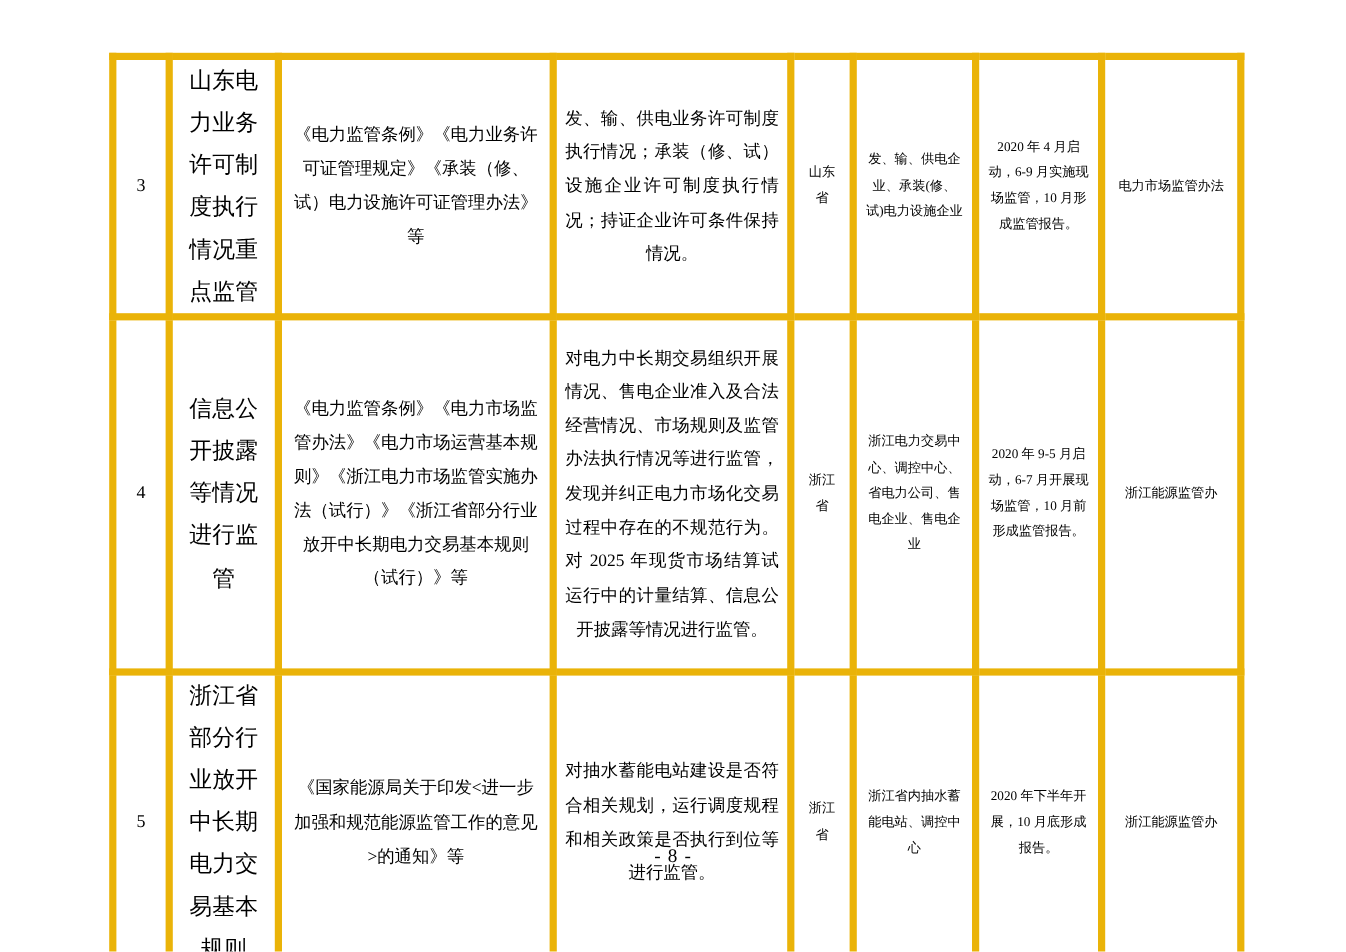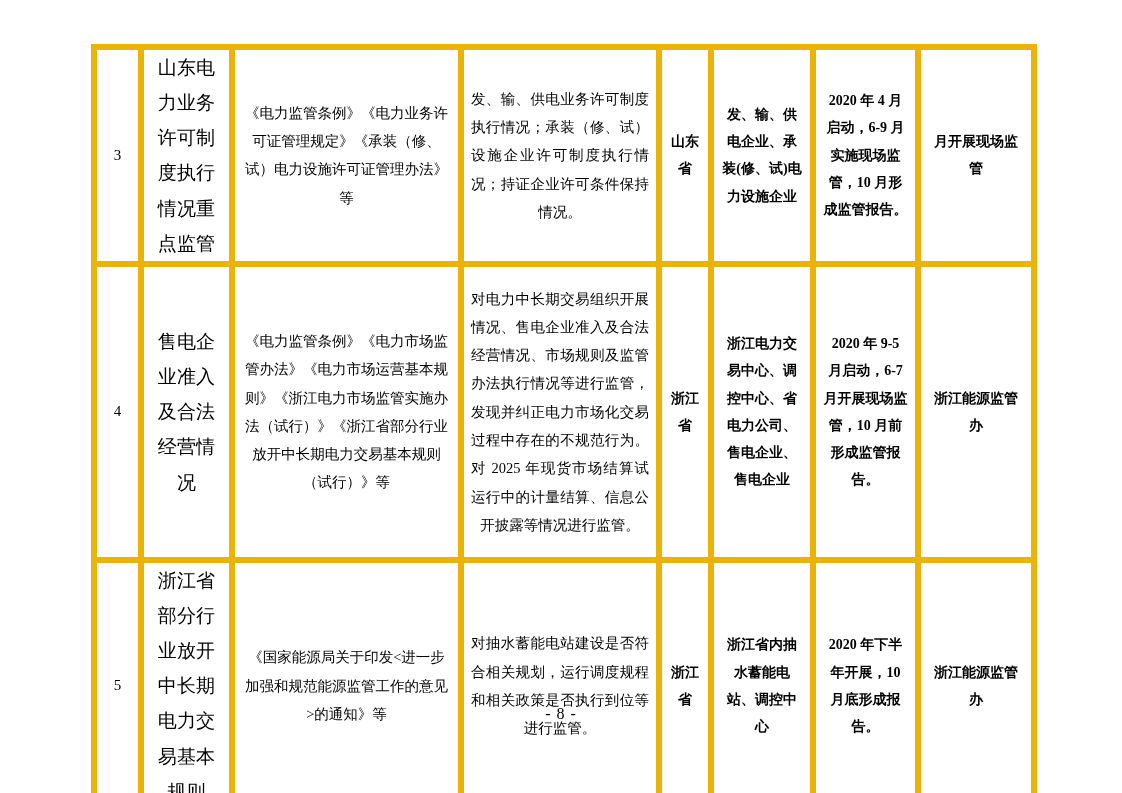--- a/index.html
+++ b/index.html
@@ -62,23 +62,22 @@
   td.content-cell {
     text-align: justify;
     text-align-last: center;
     font-size: 14.5px;
     line-height: 1.95;
   }
   td.region-cell,
   td.object-cell,
   td.time-cell,
   td.org-cell {
-    font-size: 14px;
+    font-size: 11px;
     line-height: 1.95;
-    font-weight: bold;
   }
   .row-3 td { height: 150px; }
   .row-4 td { height: 290px; }
   .row-5 td { height: 148px; }
 
   .page-number {
     position: absolute;
     left: 0;
     right: 0;
     top: 705px;
@@ -106,25 +105,25 @@
     </colgroup>
     <tbody>
       <tr class="row-3">
         <td class="index-cell">3</td>
         <td class="name-cell">山东电力业务许可制度执行情况重点监管</td>
         <td class="basis-cell">《电力监管条例》《电力业务许可证管理规定》《承装（修、试）电力设施许可证管理办法》等</td>
         <td class="content-cell">发、输、供电业务许可制度执行情况；承装（修、试）设施企业许可制度执行情况；持证企业许可条件保持情况。</td>
         <td class="region-cell">山东省</td>
         <td class="object-cell">发、输、供电企业、承装(修、试)电力设施企业</td>
         <td class="time-cell">2020 年 4 月启动，6-9 月实施现场监管，10 月形成监管报告。</td>
-        <td class="org-cell">月开展现场监管</td>
+        <td class="org-cell">电力市场监管办法</td>
       </tr>
       <tr class="row-4">
         <td class="index-cell">4</td>
-        <td class="name-cell">售电企业准入及合法经营情况</td>
+        <td class="name-cell">信息公开披露等情况进行监管</td>
         <td class="basis-cell">《电力监管条例》《电力市场监管办法》《电力市场运营基本规则》《浙江电力市场监管实施办法（试行）》《浙江省部分行业放开中长期电力交易基本规则（试行）》等</td>
         <td class="content-cell">对电力中长期交易组织开展情况、售电企业准入及合法经营情况、市场规则及监管办法执行情况等进行监管，发现并纠正电力市场化交易过程中存在的不规范行为。对 2025 年现货市场结算试运行中的计量结算、信息公开披露等情况进行监管。</td>
         <td class="region-cell">浙江省</td>
         <td class="object-cell">浙江电力交易中心、调控中心、省电力公司、售电企业、售电企业</td>
         <td class="time-cell">2020 年 9-5 月启动，6-7 月开展现场监管，10 月前形成监管报告。</td>
         <td class="org-cell">浙江能源监管办</td>
       </tr>
       <tr class="row-5">
         <td class="index-cell">5</td>
         <td class="name-cell">浙江省部分行业放开中长期电力交易基本规则</td>

